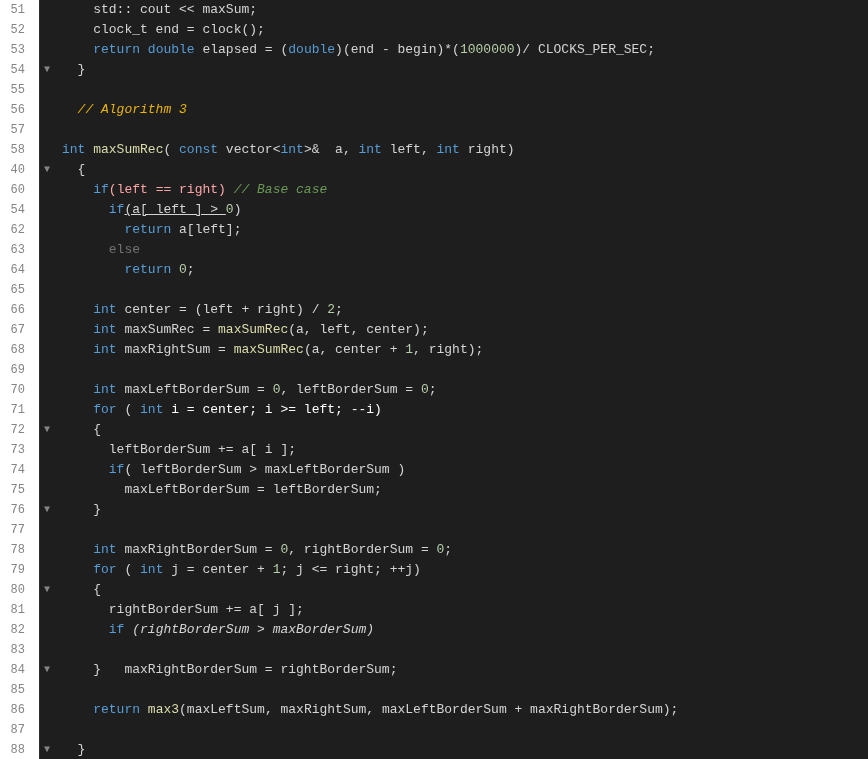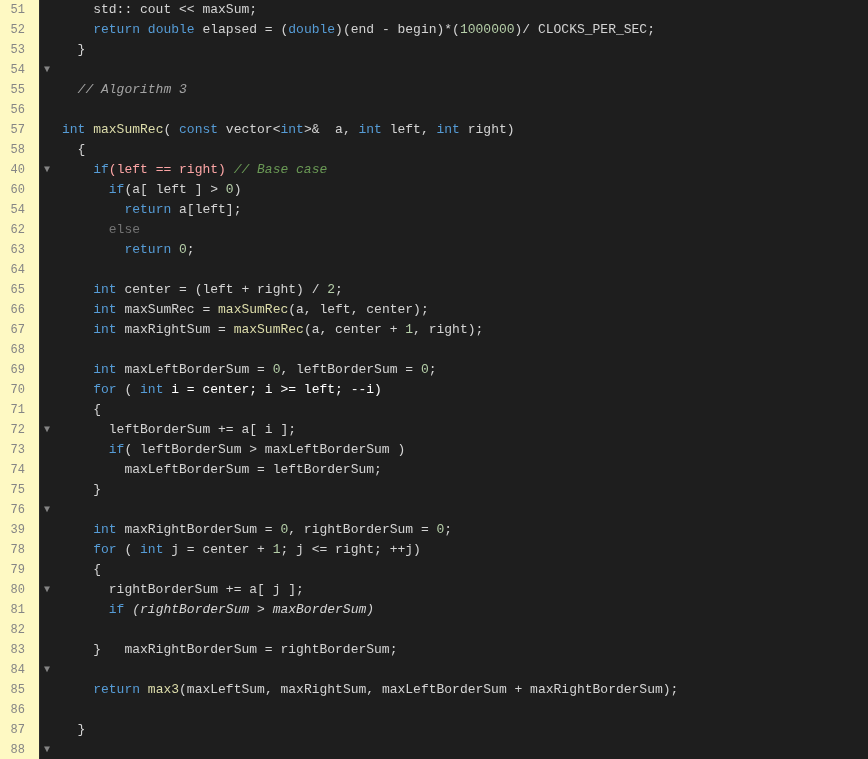--- a/index.html
+++ b/index.html
@@ -13,21 +13,21 @@
     }
     .editor {
       display: flex;
       width: 868px;
       height: 759px;
       overflow: hidden;
       background: #1e1e1e;
     }
     .gutter {
       width: 40px;
-      background: #fef9c3;
+      background: #ffffff;
       color: #858585;
       text-align: right;
       padding-right: 8px;
       padding-top: 0;
       flex-shrink: 0;
       user-select: none;
       border-right: 1px solid #2d2d2d;
     }
     .gutter-line {
       height: 20px;
@@ -88,21 +88,21 @@
       <div class="gutter-line">67</div>
       <div class="gutter-line">68</div>
       <div class="gutter-line">69</div>
       <div class="gutter-line">70</div>
       <div class="gutter-line">71</div>
       <div class="gutter-line">72</div>
       <div class="gutter-line">73</div>
       <div class="gutter-line">74</div>
       <div class="gutter-line">75</div>
       <div class="gutter-line">76</div>
-      <div class="gutter-line">39</div>
+      <div class="gutter-line">77</div>
       <div class="gutter-line">78</div>
       <div class="gutter-line">79</div>
       <div class="gutter-line">80</div>
       <div class="gutter-line">81</div>
       <div class="gutter-line">82</div>
       <div class="gutter-line">83</div>
       <div class="gutter-line">84</div>
       <div class="gutter-line">85</div>
       <div class="gutter-line">86</div>
       <div class="gutter-line">87</div>
@@ -143,29 +143,30 @@
       <div class="fold-marker"></div>
       <div class="fold-marker"></div>
       <div class="fold-marker">▼</div>
       <div class="fold-marker"></div>
       <div class="fold-marker"></div>
       <div class="fold-marker"></div>
       <div class="fold-marker">▼</div>
     </div>
   <div class="code-area" id="code-area">
       <div class="code-line"><span style="color: rgb(212, 212, 212);">    std:: cout &lt;&lt; maxSum;</span></div>
+      <div class="code-line"><span style="color: rgb(212, 212, 212);">    clock_t end = clock();</span></div>
       <div class="code-line"><span style="color: rgb(212, 212, 212);">    </span><span style="color: rgb(86, 156, 214);">return</span><span style="color: rgb(212, 212, 212);"> </span><span style="color: rgb(86, 156, 214);">double</span><span style="color: rgb(212, 212, 212);"> elapsed = (</span><span style="color: rgb(86, 156, 214);">double</span><span style="color: rgb(212, 212, 212);">)(end - begin)*(</span><span style="color: rgb(181, 206, 168);">1000000</span><span style="color: rgb(212, 212, 212);">)/ CLOCKS_PER_SEC;</span></div>
       <div class="code-line"><span style="color: rgb(212, 212, 212);">  }</span></div>
       <div class="code-line">&nbsp;</div>
-      <div class="code-line"><span style="color: #a3a3a3; font-style: italic;">  // Algorithm 3</span></div>
+      <div class="code-line"><span style="color: #eab308; font-style: italic;">  // Algorithm 3</span></div>
       <div class="code-line">&nbsp;</div>
       <div class="code-line"><span style="color: rgb(86, 156, 214);">int</span><span style="color: rgb(212, 212, 212);"> </span><span style="color: rgb(220, 220, 170);">maxSumRec</span><span style="color: rgb(212, 212, 212);">( </span><span style="color: rgb(86, 156, 214);">const</span><span style="color: rgb(212, 212, 212);"> vector&lt;</span><span style="color: rgb(86, 156, 214);">int</span><span style="color: rgb(212, 212, 212);">&gt;&amp;  a, </span><span style="color: rgb(86, 156, 214);">int</span><span style="color: rgb(212, 212, 212);"> left, </span><span style="color: rgb(86, 156, 214);">int</span><span style="color: rgb(212, 212, 212);"> right)</span></div>
       <div class="code-line"><span style="color: rgb(212, 212, 212);">  {</span></div>
       <div class="code-line"><span style="color: rgb(212, 212, 212);">    </span><span style="color: rgb(86, 156, 214);">if</span><span style="color: #fca5a5;">(left == right) </span><span style="color: rgb(106, 153, 85); font-style: italic;">// Base case</span></div>
-      <div class="code-line"><span style="color: rgb(212, 212, 212);">      </span><span style="color: rgb(86, 156, 214);">if</span><span style="color: rgb(212, 212, 212);">(a[ left ] &gt; </span><span style="color: rgb(181, 206, 168);">0</span><span style="color: rgb(212, 212, 212);">)</span></div>
+      <div class="code-line"><span style="color: rgb(212, 212, 212);">      </span><span style="color: rgb(86, 156, 214);">if</span><span style="color: rgb(212, 212, 212); text-decoration: underline;">(a[ left ] &gt; </span><span style="color: rgb(181, 206, 168);">0</span><span style="color: rgb(212, 212, 212);">)</span></div>
       <div class="code-line"><span style="color: rgb(212, 212, 212);">        </span><span style="color: rgb(86, 156, 214);">return</span><span style="color: rgb(212, 212, 212);"> a[left];</span></div>
       <div class="code-line"><span style="color: rgb(212, 212, 212);">      </span><span style="color: #737373;">else</span></div>
       <div class="code-line"><span style="color: rgb(212, 212, 212);">        </span><span style="color: rgb(86, 156, 214);">return</span><span style="color: rgb(212, 212, 212);"> </span><span style="color: rgb(181, 206, 168);">0</span><span style="color: rgb(212, 212, 212);">;</span></div>
       <div class="code-line">&nbsp;</div>
       <div class="code-line"><span style="color: rgb(212, 212, 212);">    </span><span style="color: rgb(86, 156, 214);">int</span><span style="color: rgb(212, 212, 212);"> center = (left + right) / </span><span style="color: rgb(181, 206, 168);">2</span><span style="color: rgb(212, 212, 212);">;</span></div>
       <div class="code-line"><span style="color: rgb(212, 212, 212);">    </span><span style="color: rgb(86, 156, 214);">int</span><span style="color: rgb(212, 212, 212);"> maxSumRec = </span><span style="color: rgb(220, 220, 170);">maxSumRec</span><span style="color: rgb(212, 212, 212);">(a, left, center);</span></div>
       <div class="code-line"><span style="color: rgb(212, 212, 212);">    </span><span style="color: rgb(86, 156, 214);">int</span><span style="color: rgb(212, 212, 212);"> maxRightSum = </span><span style="color: rgb(220, 220, 170);">maxSumRec</span><span style="color: rgb(212, 212, 212);">(a, center + </span><span style="color: rgb(181, 206, 168);">1</span><span style="color: rgb(212, 212, 212);">, right);</span></div>
       <div class="code-line">&nbsp;</div>
       <div class="code-line"><span style="color: rgb(212, 212, 212);">    </span><span style="color: rgb(86, 156, 214);">int</span><span style="color: rgb(212, 212, 212);"> maxLeftBorderSum = </span><span style="color: rgb(181, 206, 168);">0</span><span style="color: rgb(212, 212, 212);">, leftBorderSum = </span><span style="color: rgb(181, 206, 168);">0</span><span style="color: rgb(212, 212, 212);">;</span></div>
       <div class="code-line"><span style="color: rgb(212, 212, 212);">    </span><span style="color: rgb(86, 156, 214);">for</span><span style="color: rgb(212, 212, 212);"> ( </span><span style="color: rgb(86, 156, 214);">int</span><span style="color: #ffffff;"> i = center; i &gt;= left; --i)</span></div>

